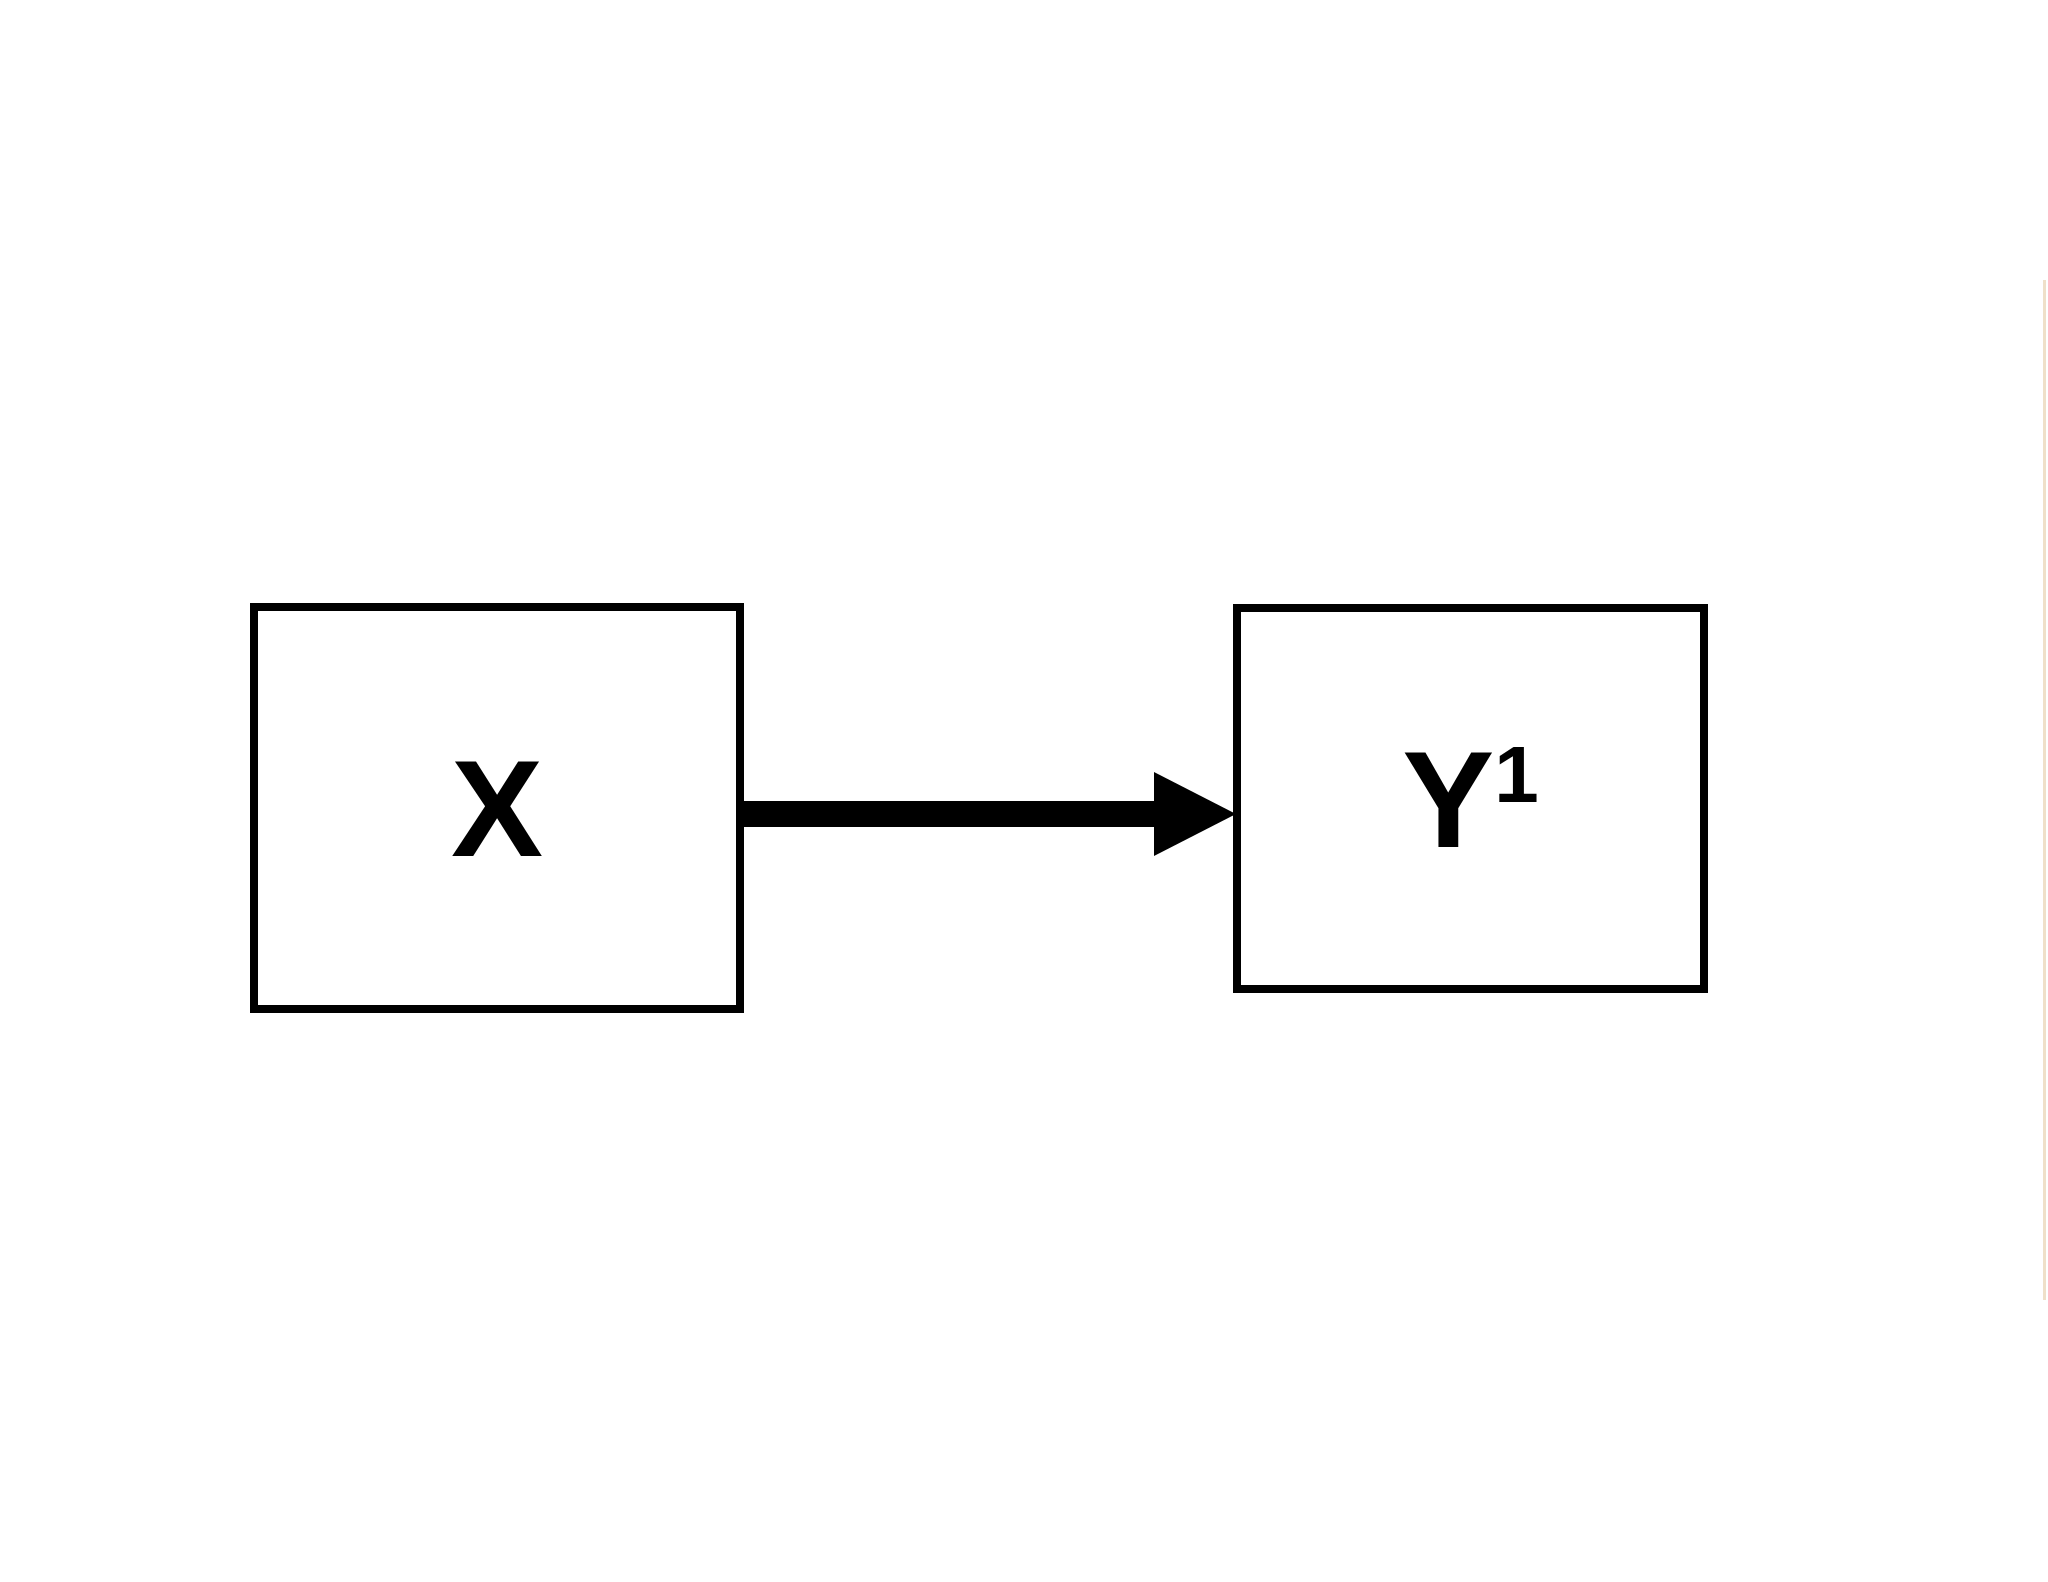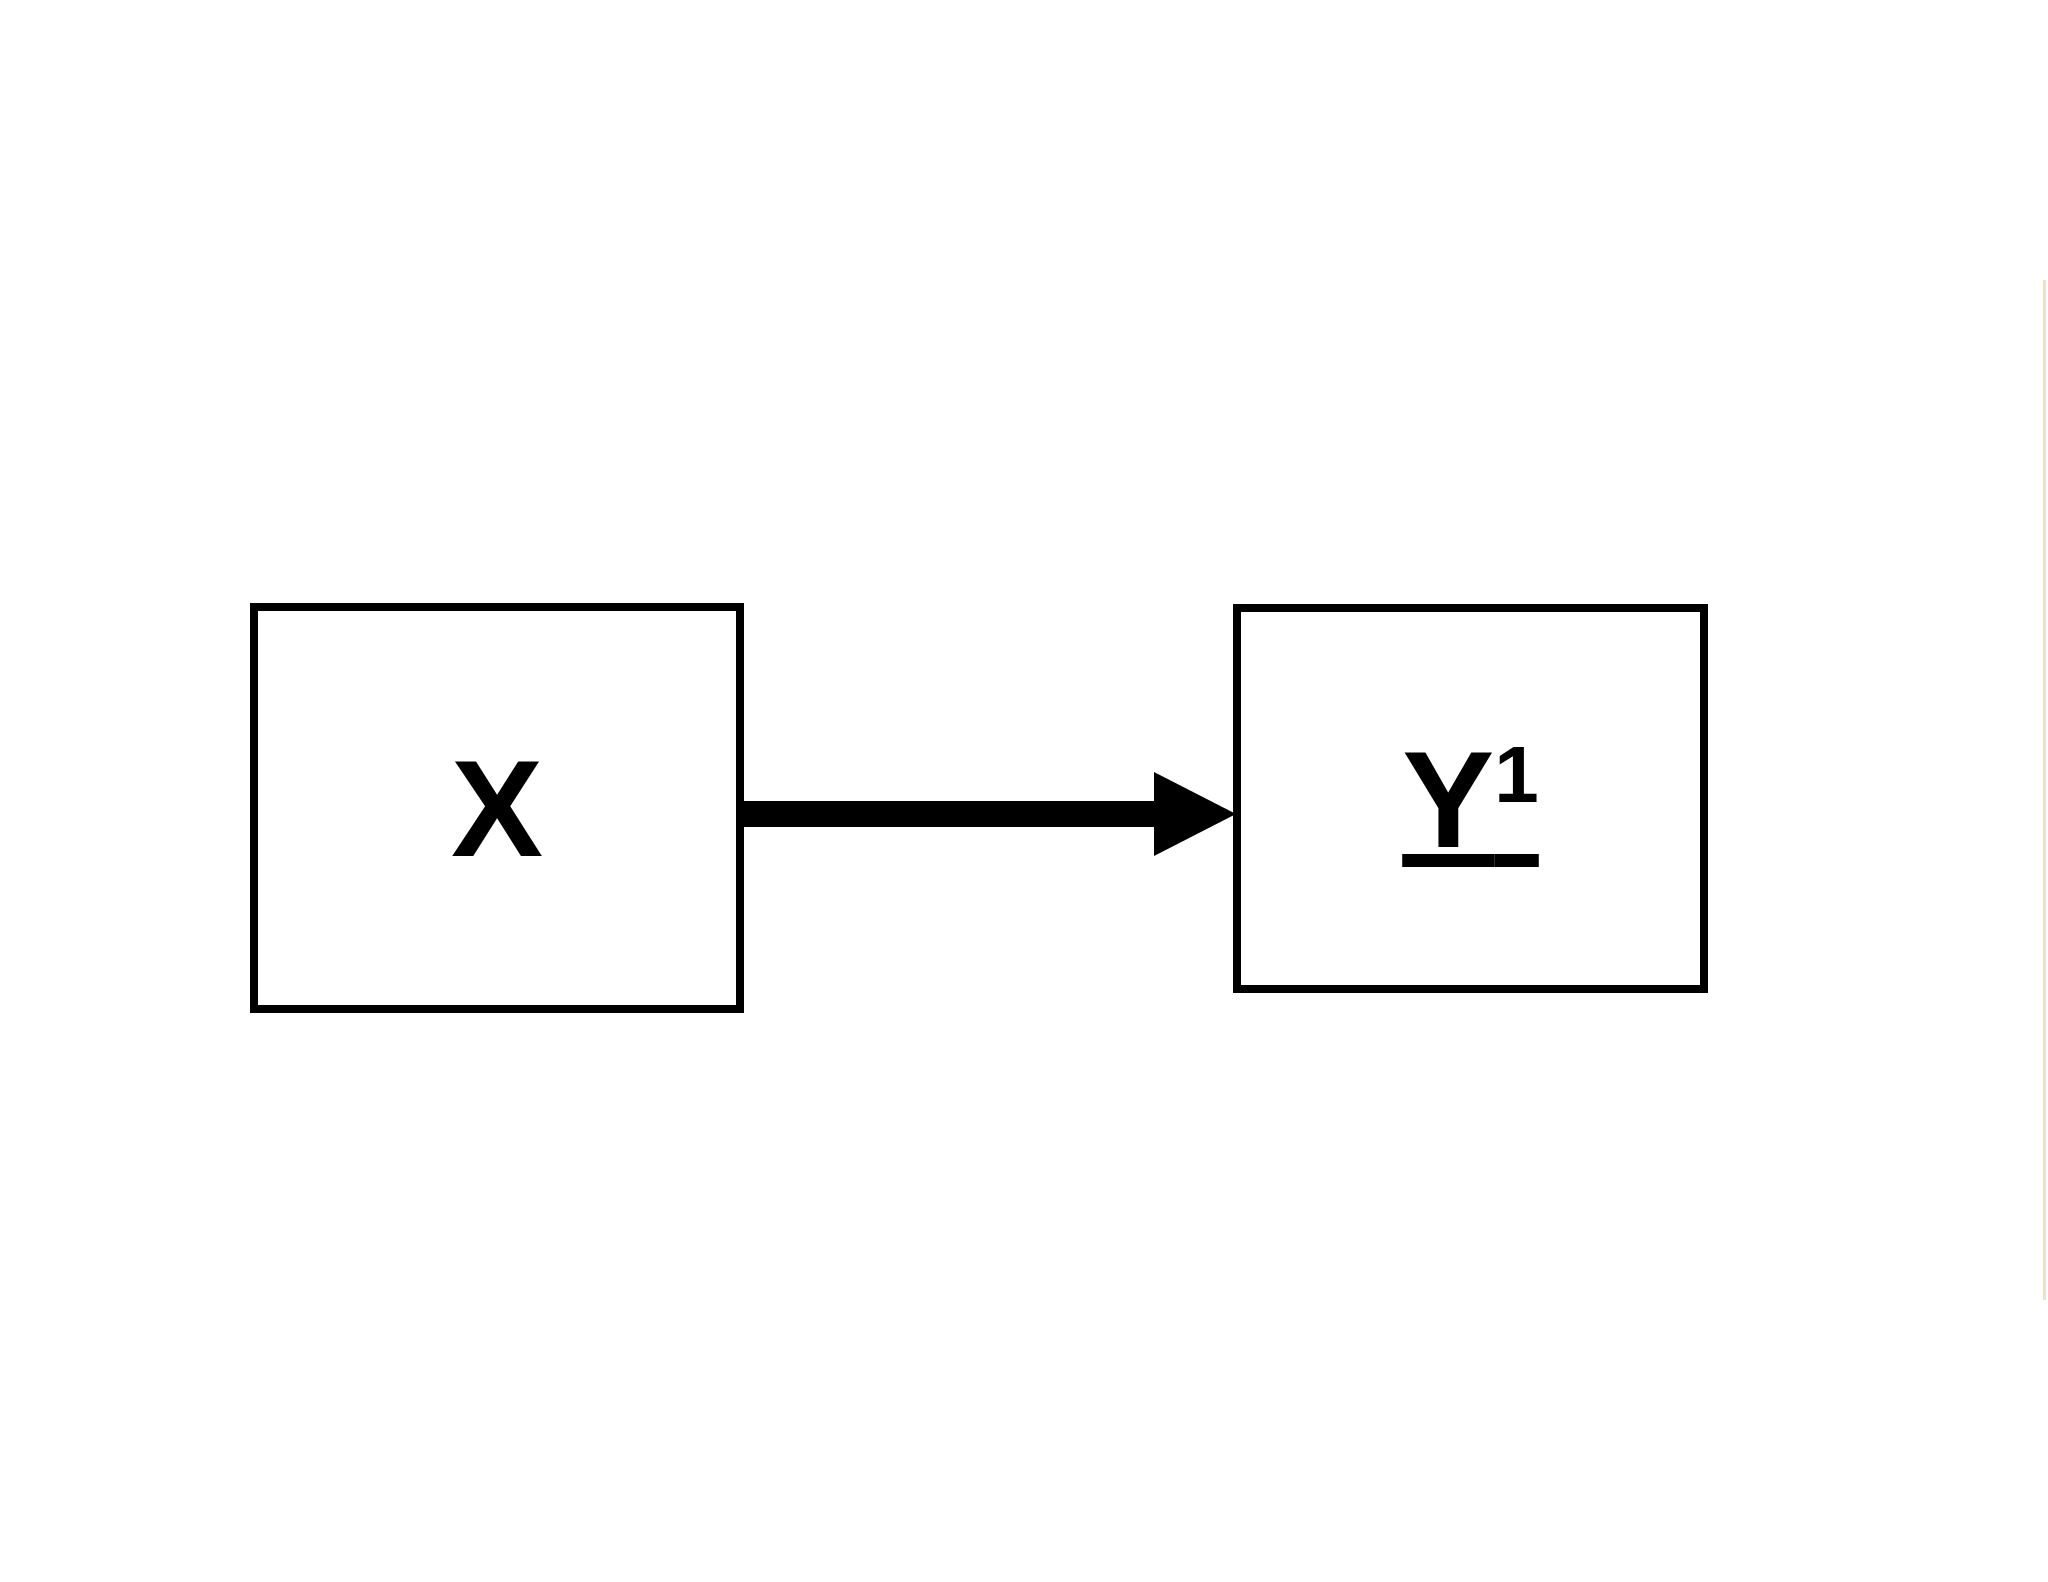--- a/index.html
+++ b/index.html
@@ -36,21 +36,20 @@
     left: 250px;
     top: 603px;
     width: 494px;
     height: 410px;
   }
   .node-y1 {
     left: 1233px;
     top: 604px;
     width: 475px;
     height: 389px;
-    text-decoration: underline;
   }
   .label-sup {
     font-size: 0.58em;
     position: relative;
     top: -0.55em;
     letter-spacing: 0;
   }
   .edge-arrow {
     position: absolute;
     left: 744px;

